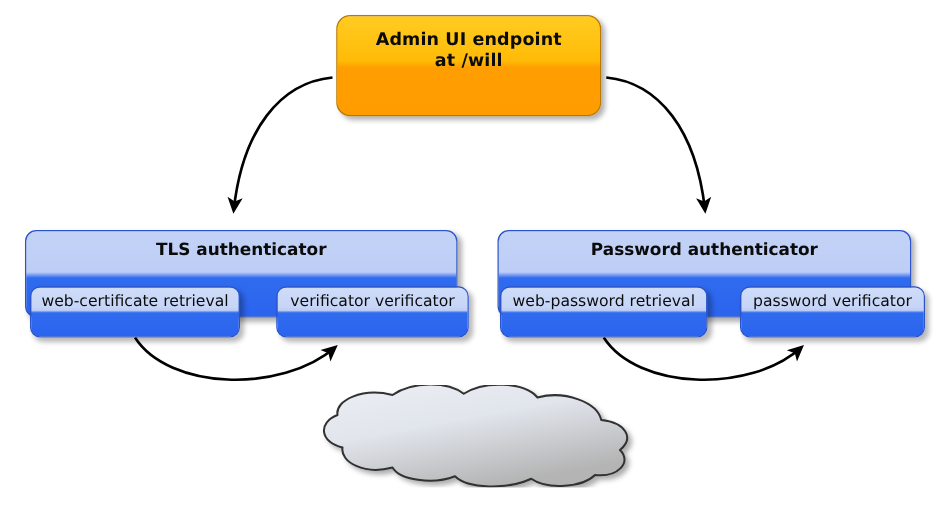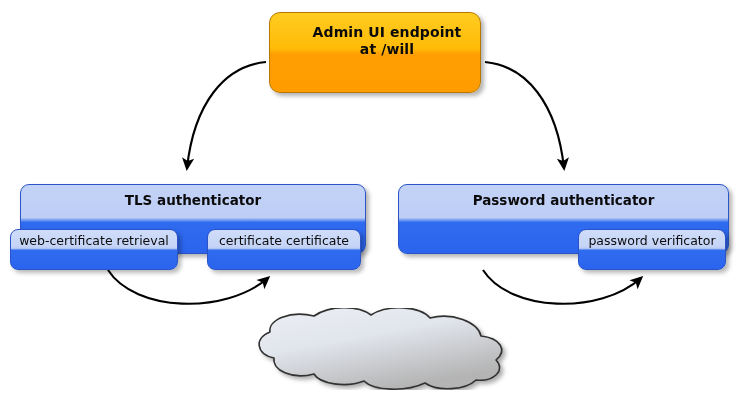--- a/index.html
+++ b/index.html
@@ -44,21 +44,20 @@
     position: absolute;
     left: 0;
     top: 11px;
     width: 100%;
     text-align: center;
     font-size: 14px;
     font-weight: bold;
     color: #0b0b0b;
     line-height: 17px;
     letter-spacing: 0.1px;
-    padding-left: 12px;
   }
 
   
   .pkg {
     border: 1px solid #2a54c8;
     border-radius: 9px;
     background: linear-gradient(to bottom, #c3d3f7 0%, #bdcdf5 48%, #2f6bef 55%, #2b64ee 100%);
     box-shadow: 3px 3px 4px rgba(0,0,0,0.30);
     overflow: hidden;
   }
@@ -91,20 +90,21 @@
   .component {
     position: absolute;
     border: 1px solid #2a54c8;
     border-radius: 8px;
     background: linear-gradient(to bottom,
                 #cfdcf9 0%, #c6d5f7 40%,
                 #bccdf4 47%,
                 #2f6bef 52%, #2b64ee 100%);
     box-shadow: 3px 3px 4px rgba(0,0,0,0.28);
     overflow: hidden;
+    margin-left: 14px;
   }
   .component-label {
     position: absolute;
     left: 0;
     top: 3px;
     width: 100%;
     text-align: center;
     font-size: 12.5px;
     font-weight: normal;
     color: #0b0b0b;
@@ -180,23 +180,26 @@
 
   <div id="pkg-password" class="node pkg">
     <div class="pkg-title">Password authenticator</div>
   </div>
 
   <div id="comp-web-cert" class="component">
     <div class="component-label">web-certificate retrieval</div>
   </div>
 
   <div id="comp-cert-ver" class="component">
-    <div class="component-label">certificate certificate</div>
-  </div>
-
+    <div class="component-label">verificator verificator</div>
+  </div>
+
+  <div id="comp-web-pass" class="component">
+    <div class="component-label">web-password retrieval</div>
+  </div>
 
   <div id="comp-pass-ver" class="component">
     <div class="component-label">password verificator</div>
   </div>
 
   <div id="cloud-note">
     <svg width="276" height="82" viewBox="0 0 276 82" xmlns="http://www.w3.org/2000/svg">
       <defs>
         <linearGradient id="cloudgrad" x1="0" y1="0" x2="0.55" y2="1">
           <stop offset="0%" stop-color="#eceff4"></stop>

